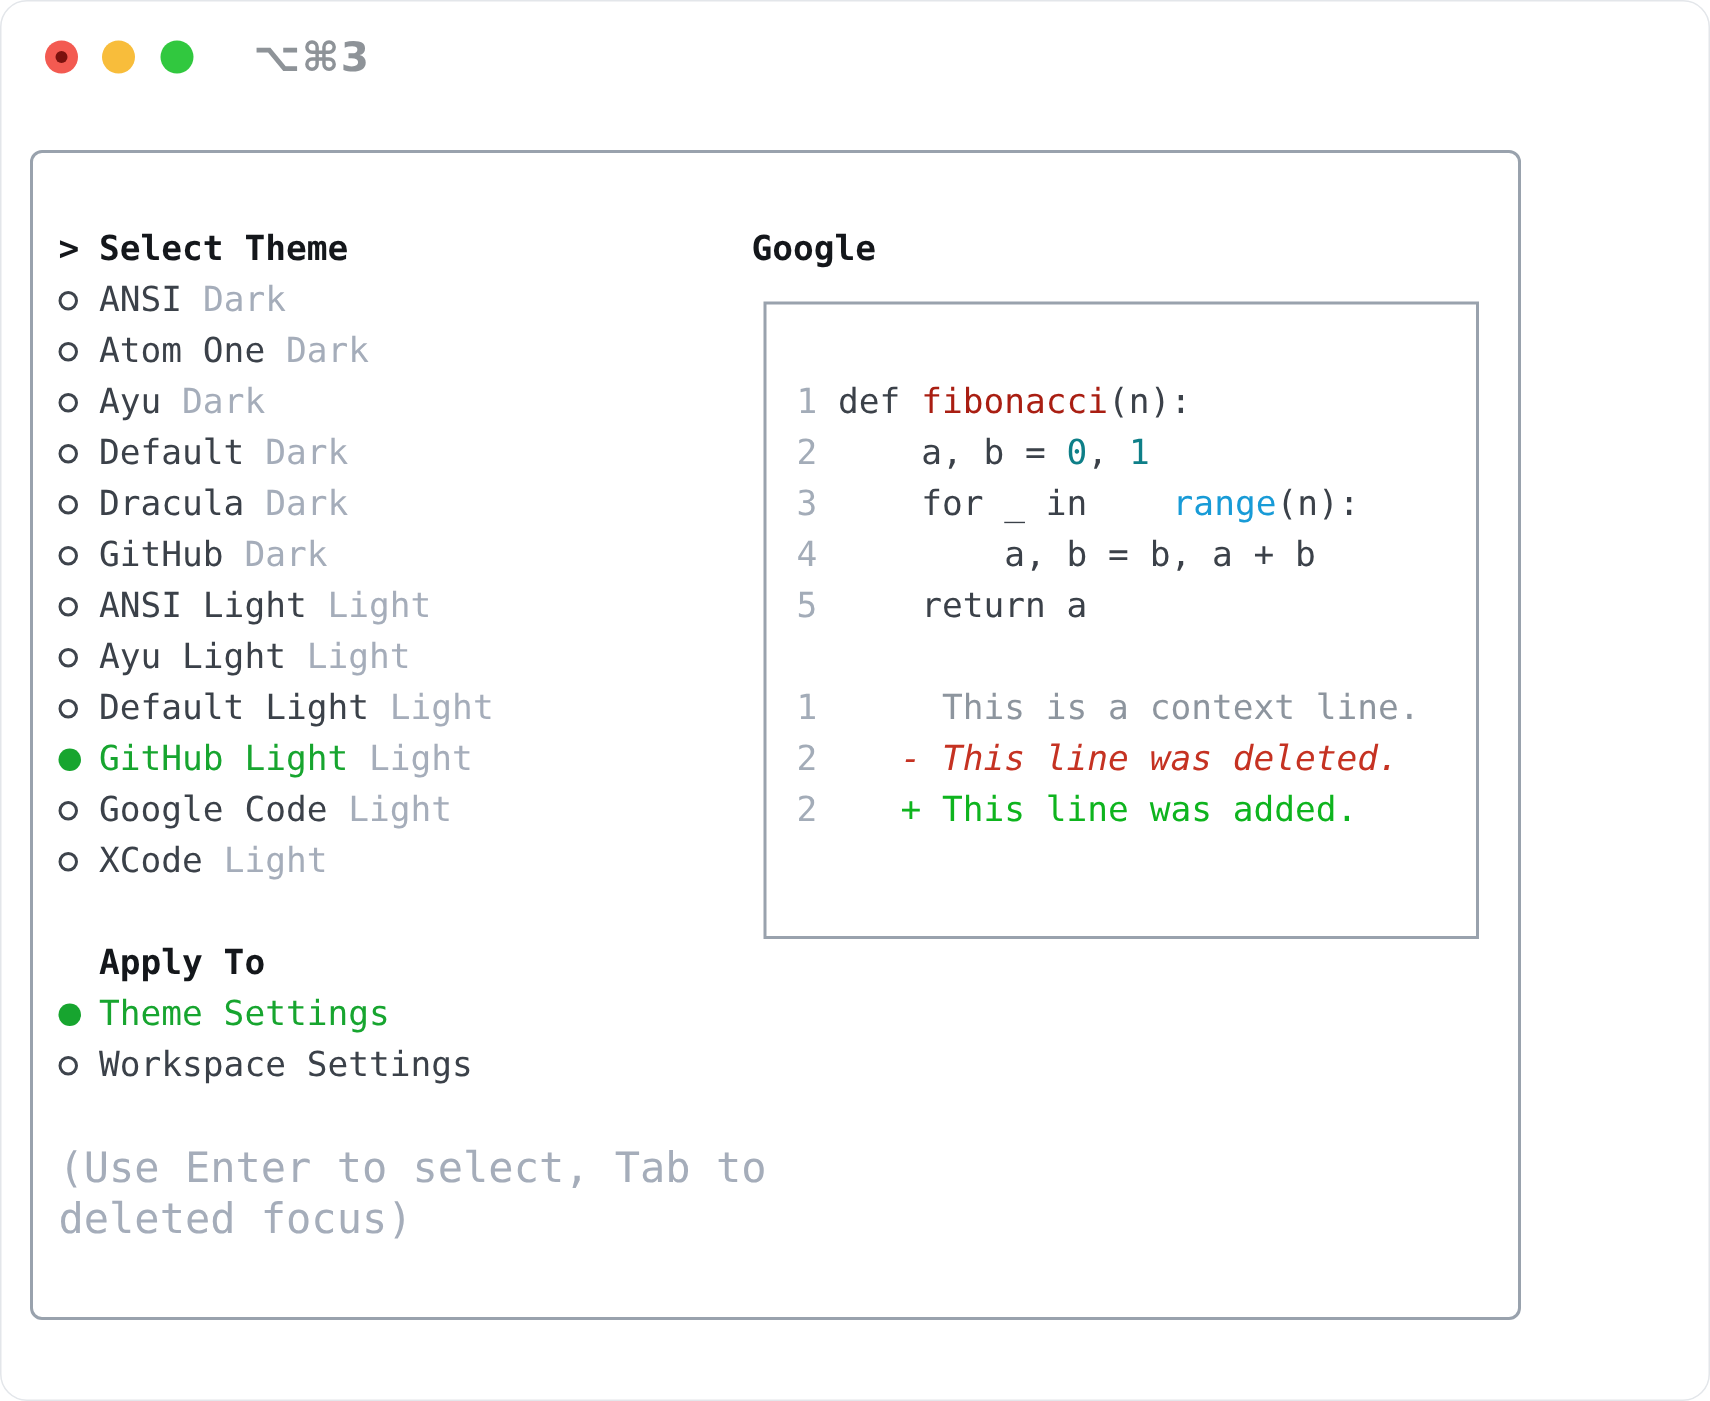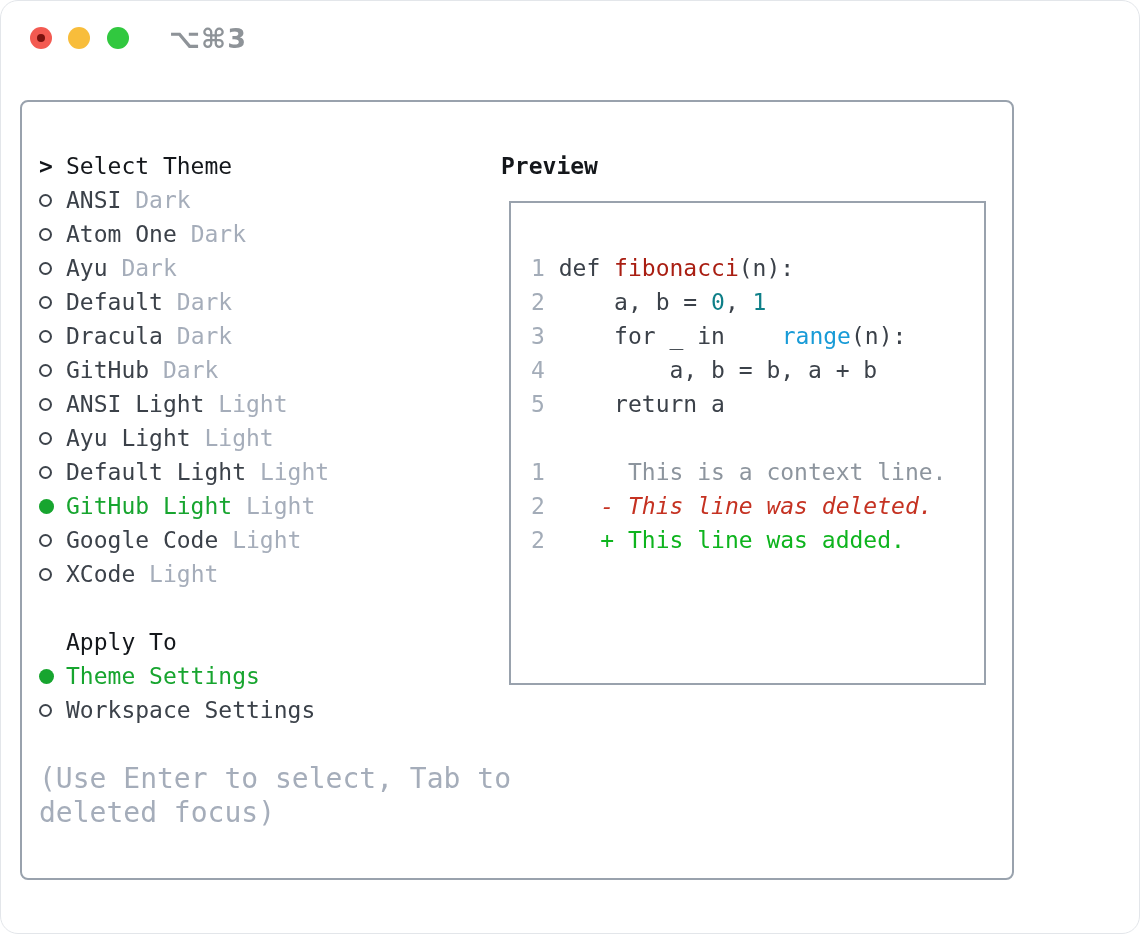--- a/index.html
+++ b/index.html
@@ -36,40 +36,40 @@
   .panel {
     position: absolute; left: 19px; top: 99px; width: 994px; height: 780px;
     border: 2px solid var(--panel_border); border-radius: 8px; background: #ffffff;
   }
 
   
   .left-col { position: absolute; left: 17px; top: 47px; width: 430px; }
   .row { height: 34px; display: flex; align-items: center; font-size: 23px; color: var(--text_primary); }
   .row .marker { width: 27px; flex: 0 0 27px; display: flex; align-items: center; }
   .cursor { font-weight: bold; color: var(--text_heading); }
-  .header-label { font-weight: normal; color: var(--text_heading); text-align: center; }
+  .header-label { font-weight: bold; color: var(--text_heading); text-align: center; }
   .radio {
     width: 13px; height: 13px; border-radius: 50%;
     border: 2px solid var(--radio_outline); display: inline-block;
   }
   .radio.selected { border: none; width: 15px; height: 15px; background: var(--green_selected); }
   .label { white-space: pre; }
   .label.green { color: var(--green_selected); }
   .variant { color: var(--text_muted); }
   .help { margin-top: 0; }
   .help div { height: 34px; display: flex; align-items: center; font-size: 28px; color: var(--text_muted); white-space: pre; text-align: right; }
 
   
   .preview-label {
     position: absolute; left: 479px; top: 47px; height: 34px;
     display: flex; align-items: center;
     font-size: 23px; font-weight: bold; color: var(--text_heading);
   }
   .preview-box {
-    position: absolute; left: 487px; top: 99px; width: 477px; height: 484px;
+    position: absolute; left: 487px; top: 99px; width: 477px; height: 425px;
     border: 2px solid var(--panel_border); background: #ffffff;
   }
   pre#code {
     font-family: "DejaVu Sans Mono", "Liberation Mono", monospace;
     font-size: 23px; line-height: 34px; padding: 48px 0 0 20px; white-space: pre;
   }
   .cl { height: 34px; }
   .ln           { color: var(--line_number); }
   .tok-code     { color: var(--text_primary); }
   .tok-function { color: var(--red_function); }
@@ -201,20 +201,20 @@
         </div>
 
       <div class="row"></div>
 
       <div class="help">
         <div>(Use Enter to select, Tab to</div>
         <div>deleted focus)</div>
       </div>
     </div>
 
-    <div class="preview-label">Preview</div>
+    <div class="preview-label">Google</div>
 
     <div class="preview-box">
       <pre id="code"><div class="cl"><span class="ln">1</span> <span class="tok-code">def </span><span class="tok-function">fibonacci</span><span class="tok-code">(n):</span></div><div class="cl"><span class="ln">2</span> <span class="tok-code">    a, b = </span><span class="tok-number">0</span><span class="tok-code">, </span><span class="tok-number">1</span></div><div class="cl"><span class="ln">3</span> <span class="tok-code">    for _ in </span><span class="tok-builtin">range</span><span class="tok-code">(n):</span></div><div class="cl"><span class="ln">4</span> <span class="tok-code">        a, b = b, a + b</span></div><div class="cl"><span class="ln">5</span> <span class="tok-code">    return a</span></div><div class="cl"> </div><div class="cl"><span class="ln">1</span> <span class="tok-context">     This is a context line.</span></div><div class="cl"><span class="ln">2</span> <span class="tok-deleted">   - This line was deleted.</span></div><div class="cl"><span class="ln">2</span> <span class="tok-added">   + This line was added.</span></div></pre>
     </div>
 
   </div>
 </div>
 
 </body></html>

